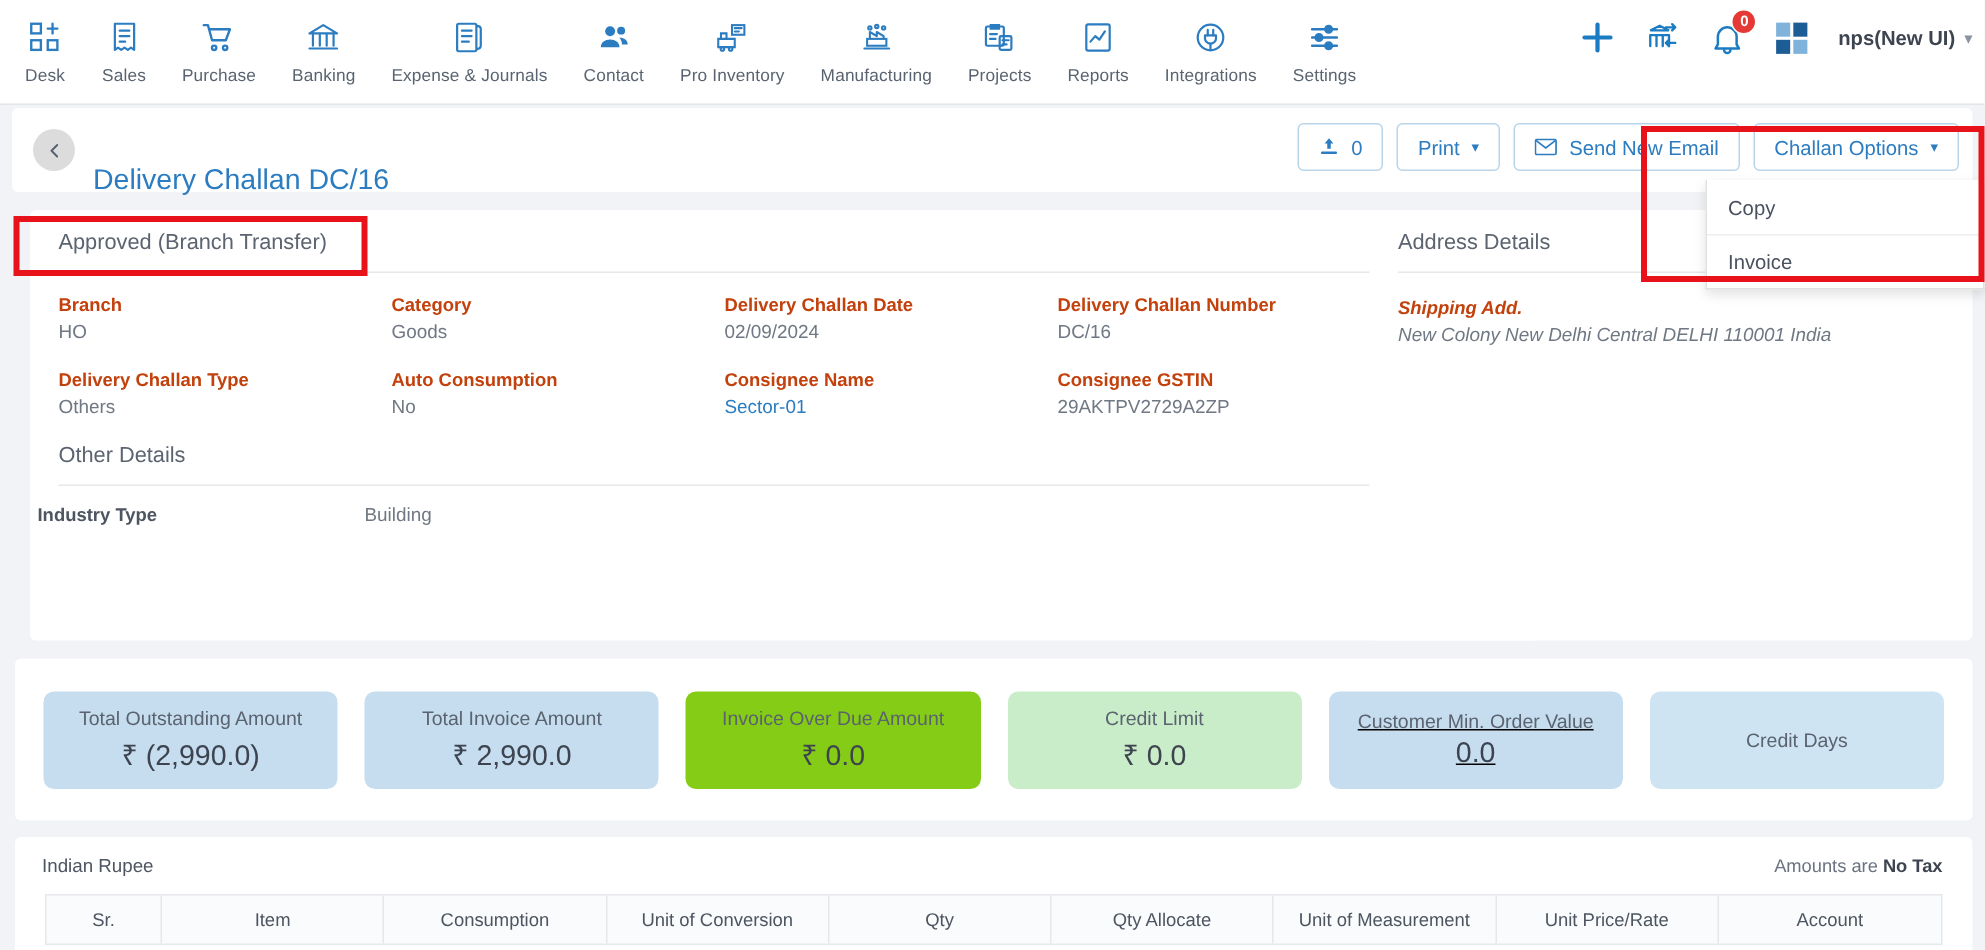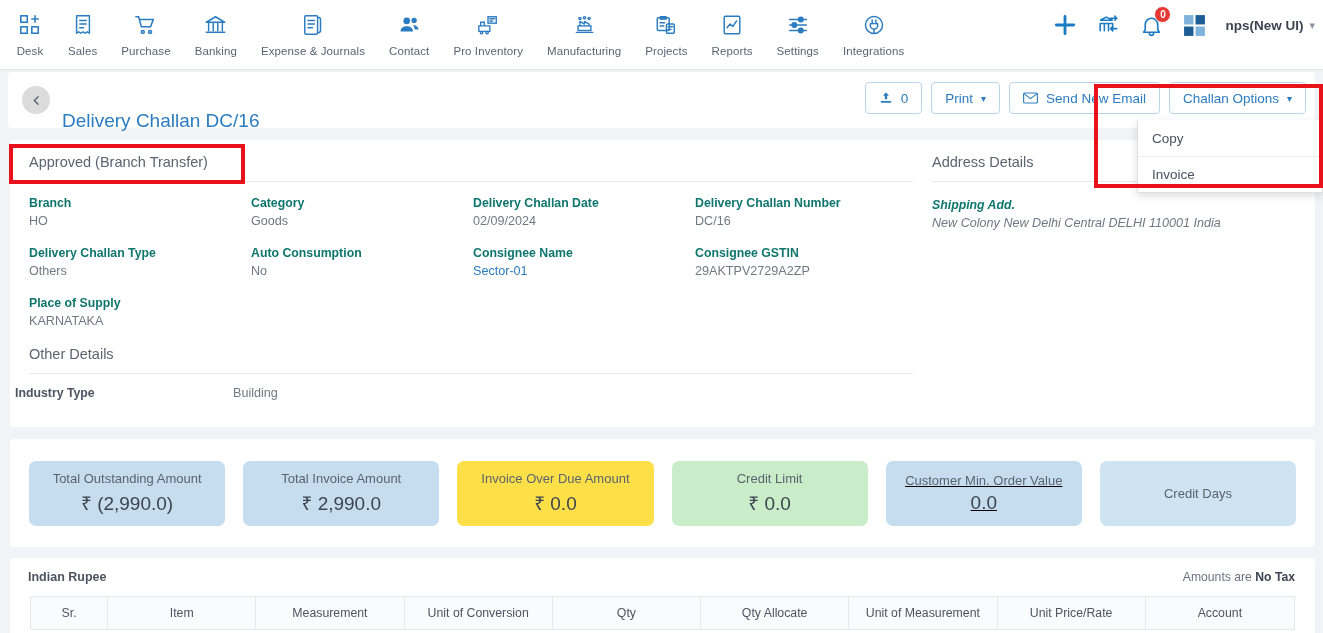--- a/index.html
+++ b/index.html
@@ -76,32 +76,32 @@
   }
   .dd-item:first-child { border-top: none; }
 
   
   .redbox { position: absolute; border: 4px solid #e8131a; z-index: 60; pointer-events: none; }
   #redbox-status  { left: 9px;    top: 144px; width: 236px; height: 40px; }
   #redbox-menu    { left: 1094px; top: 84px;  width: 229px; height: 104px; }
 
   
   .card { position: absolute; background: #fff; border-radius: 4px; }
-  #card-left  { left: 10px;  top: 140px; width: 1006px; height: 287px; }
+  #card-left  { left: 20px;  top: 140px; width: 1006px; height: 287px; }
   #card-right { left: 913px; top: 140px; width: 402px; height: 287px; }
 
   .card-head {
     font-size: 14.5px; color: #5c6470; padding: 14px 0 0 19px;
   }
   .card-rule { margin: 11px 19px 0 19px; border-bottom: 1px solid #e6e8eb; }
 
   .fgrid { display: flex; flex-wrap: wrap; padding: 14px 0 0 19px; }
   .fld { width: 222px; margin-bottom: 18px; }
   .fld.wide { width: 430px; }
-  .fld .k { font-size: 12.3px; color: #0f766e; font-weight: bold; }
+  .fld .k { font-size: 12.3px; color: #c2410c; font-weight: bold; }
   .fld .v { font-size: 12.6px; color: #707883; margin-top: 4px; }
   .fld .v.link { color: #2b7cc0; }
 
   .subhead { font-size: 14.5px; color: #5c6470; padding: 0 0 0 19px; }
   .inline-row { display: flex; padding: 12px 0 0 5px; }
   .inline-row .k { font-size: 12.3px; color: #4d5561; font-weight: bold; width: 218px; }
   .inline-row .v { font-size: 12.6px; color: #707883; }
 
   
   .kpis { position: absolute; left: 10px; top: 439px; width: 1305px; height: 108px;
@@ -111,21 +111,21 @@
     display: flex; flex-direction: column; align-items: center; justify-content: center;
   }
   .kpi .kl { font-size: 13px; color: #5a636f; }
   .kpi .kv { font-size: 19px; color: #3d4450; margin-top: 4px; }
 
   
   .itemspanel { position: absolute; left: 10px; top: 558px; width: 1305px; height: 90px;
                 background: #fff; border-radius: 4px; }
   .items-top { display: flex; align-items: center; justify-content: space-between;
                padding: 12px 20px 0 18px; }
-  .items-cur { font-size: 12.5px; color: #4d5561; font-weight: bold; text-align: right; }
+  .items-cur { font-size: 12.5px; color: #4d5561; font-weight: normal; text-align: right; }
   .items-tax { font-size: 12.2px; color: #6b7380; }
   .items-tax b { color: #3d4450; }
   .thead { display: flex; margin: 12px 20px 0 20px; border: 1px solid #e6e8eb;
            background: #fafbfc; height: 34px; }
   .th { display: flex; align-items: center; justify-content: center;
         font-size: 12.3px; color: #4d5561; border-right: 1px solid #e6e8eb;
         height: 100%; }
   .th:last-child { border-right: none; }
 </style>
 </head>
@@ -235,39 +235,39 @@
         <span class="ico">
           <svg width="22" height="22" viewBox="0 0 24 24" fill="none" stroke="#2b7cc0" stroke-width="1.6">
             <rect x="3.5" y="2.5" width="17" height="19" rx="1.4"></rect>
             <path d="M6.5 15l3.5-4 3 2.6 4-6" stroke-linecap="round" stroke-linejoin="round"></path>
           </svg>
         </span>
         <span class="lbl">Reports</span>
       </div>
       <div class="nav-item">
         <span class="ico">
+          <svg width="22" height="22" viewBox="0 0 24 24" fill="none" stroke="#2b7cc0" stroke-width="1.6">
+            <circle cx="12" cy="12" r="9.3"></circle>
+            <path d="M10 6.5v4M14 6.5v4" stroke-linecap="round"></path>
+            <path d="M8 10.5h8v2a4 4 0 01-4 4 4 4 0 01-4-4z" stroke-linejoin="round"></path>
+            <path d="M12 16.5v4" stroke-linecap="round"></path>
+          </svg>
+        </span>
+        <span class="lbl">Integrations</span>
+      </div>
+      <div class="nav-item">
+        <span class="ico">
           <svg width="22" height="22" viewBox="0 0 24 24" fill="none" stroke="#2b7cc0" stroke-width="1.8">
             <path d="M3 6h18M3 12h18M3 18h18" stroke-linecap="round"></path>
             <circle cx="15" cy="6" r="2.4" fill="#2b7cc0"></circle>
             <circle cx="8" cy="12" r="2.4" fill="#2b7cc0"></circle>
             <circle cx="15" cy="18" r="2.4" fill="#2b7cc0"></circle>
           </svg>
         </span>
         <span class="lbl">Settings</span>
-      </div>
-      <div class="nav-item">
-        <span class="ico">
-          <svg width="22" height="22" viewBox="0 0 24 24" fill="none" stroke="#2b7cc0" stroke-width="1.6">
-            <circle cx="12" cy="12" r="9.3"></circle>
-            <path d="M10 6.5v4M14 6.5v4" stroke-linecap="round"></path>
-            <path d="M8 10.5h8v2a4 4 0 01-4 4 4 4 0 01-4-4z" stroke-linejoin="round"></path>
-            <path d="M12 16.5v4" stroke-linecap="round"></path>
-          </svg>
-        </span>
-        <span class="lbl">Integrations</span>
       </div>
     </div>
 
   <div class="nav-right">
     <div class="ricon">
       <svg width="26" height="26" viewBox="0 0 24 24">
           <path d="M12 4v16M4 12h16" stroke="#1b7cc4" stroke-width="2.6" stroke-linecap="round"></path>
         </svg>
     </div>
     <div class="ricon">
@@ -371,24 +371,20 @@
         <div class="v">No</div>
       </div>
       <div class="fld">
         <div class="k">Consignee Name</div>
         <div class="v link">Sector-01</div>
       </div>
       <div class="fld">
         <div class="k">Consignee GSTIN</div>
         <div class="v">29AKTPV2729A2ZP</div>
       </div>
-      <div class="fld">
-        <div class="k">Place of Supply</div>
-        <div class="v">KARNATAKA</div>
-      </div>
     </div>
   <div class="subhead">Other Details</div>
   <div class="card-rule"></div>
   <div class="inline-row">
     <div class="k">Industry Type</div>
     <div class="v">Building</div>
   </div>
 </div>
 
 <div class="card" id="card-right">
@@ -404,21 +400,21 @@
 
 <div class="kpis" id="kpi-row">
     <div class="kpi" style="background: rgb(197, 221, 239);">
       <div class="kl">Total Outstanding Amount</div>
       <div class="kv">₹ (2,990.0)</div>
     </div>
     <div class="kpi" style="background: rgb(197, 221, 239);">
       <div class="kl">Total Invoice Amount</div>
       <div class="kv">₹ 2,990.0</div>
     </div>
-    <div class="kpi" style="background: #fde047;">
+    <div class="kpi" style="background: #84cc16;">
       <div class="kl">Invoice Over Due Amount</div>
       <div class="kv">₹ 0.0</div>
     </div>
     <div class="kpi" style="background: rgb(201, 236, 201);">
       <div class="kl">Credit Limit</div>
       <div class="kv">₹ 0.0</div>
     </div>
     <div class="kpi" style="background: rgb(197, 221, 239); text-decoration: underline;">
       <div class="kl">Customer Min. Order Value</div>
       <div class="kv">0.0</div>
@@ -429,21 +425,21 @@
   </div>
 
 <div class="itemspanel">
   <div class="items-top">
     <div class="items-cur">Indian Rupee</div>
     <div class="items-tax"><span>Amounts are </span><b>No Tax</b></div>
   </div>
   <div class="thead" id="table-head">
       <div class="th" style="width: 78px;">Sr.</div>
       <div class="th" style="width: 150px;">Item</div>
-      <div class="th" style="width: 150px;">Measurement</div>
+      <div class="th" style="width: 150px;">Consumption</div>
       <div class="th" style="width: 150px;">Unit of Conversion</div>
       <div class="th" style="width: 150px;">Qty</div>
       <div class="th" style="width: 150px; text-align: center;">Qty Allocate</div>
       <div class="th" style="width: 150px;">Unit of Measurement</div>
       <div class="th" style="width: 150px;">Unit Price/Rate</div>
       <div class="th" style="width: 150px;">Account</div>
     </div>
 </div>
 
 <div class="redbox" id="redbox-status"></div>

